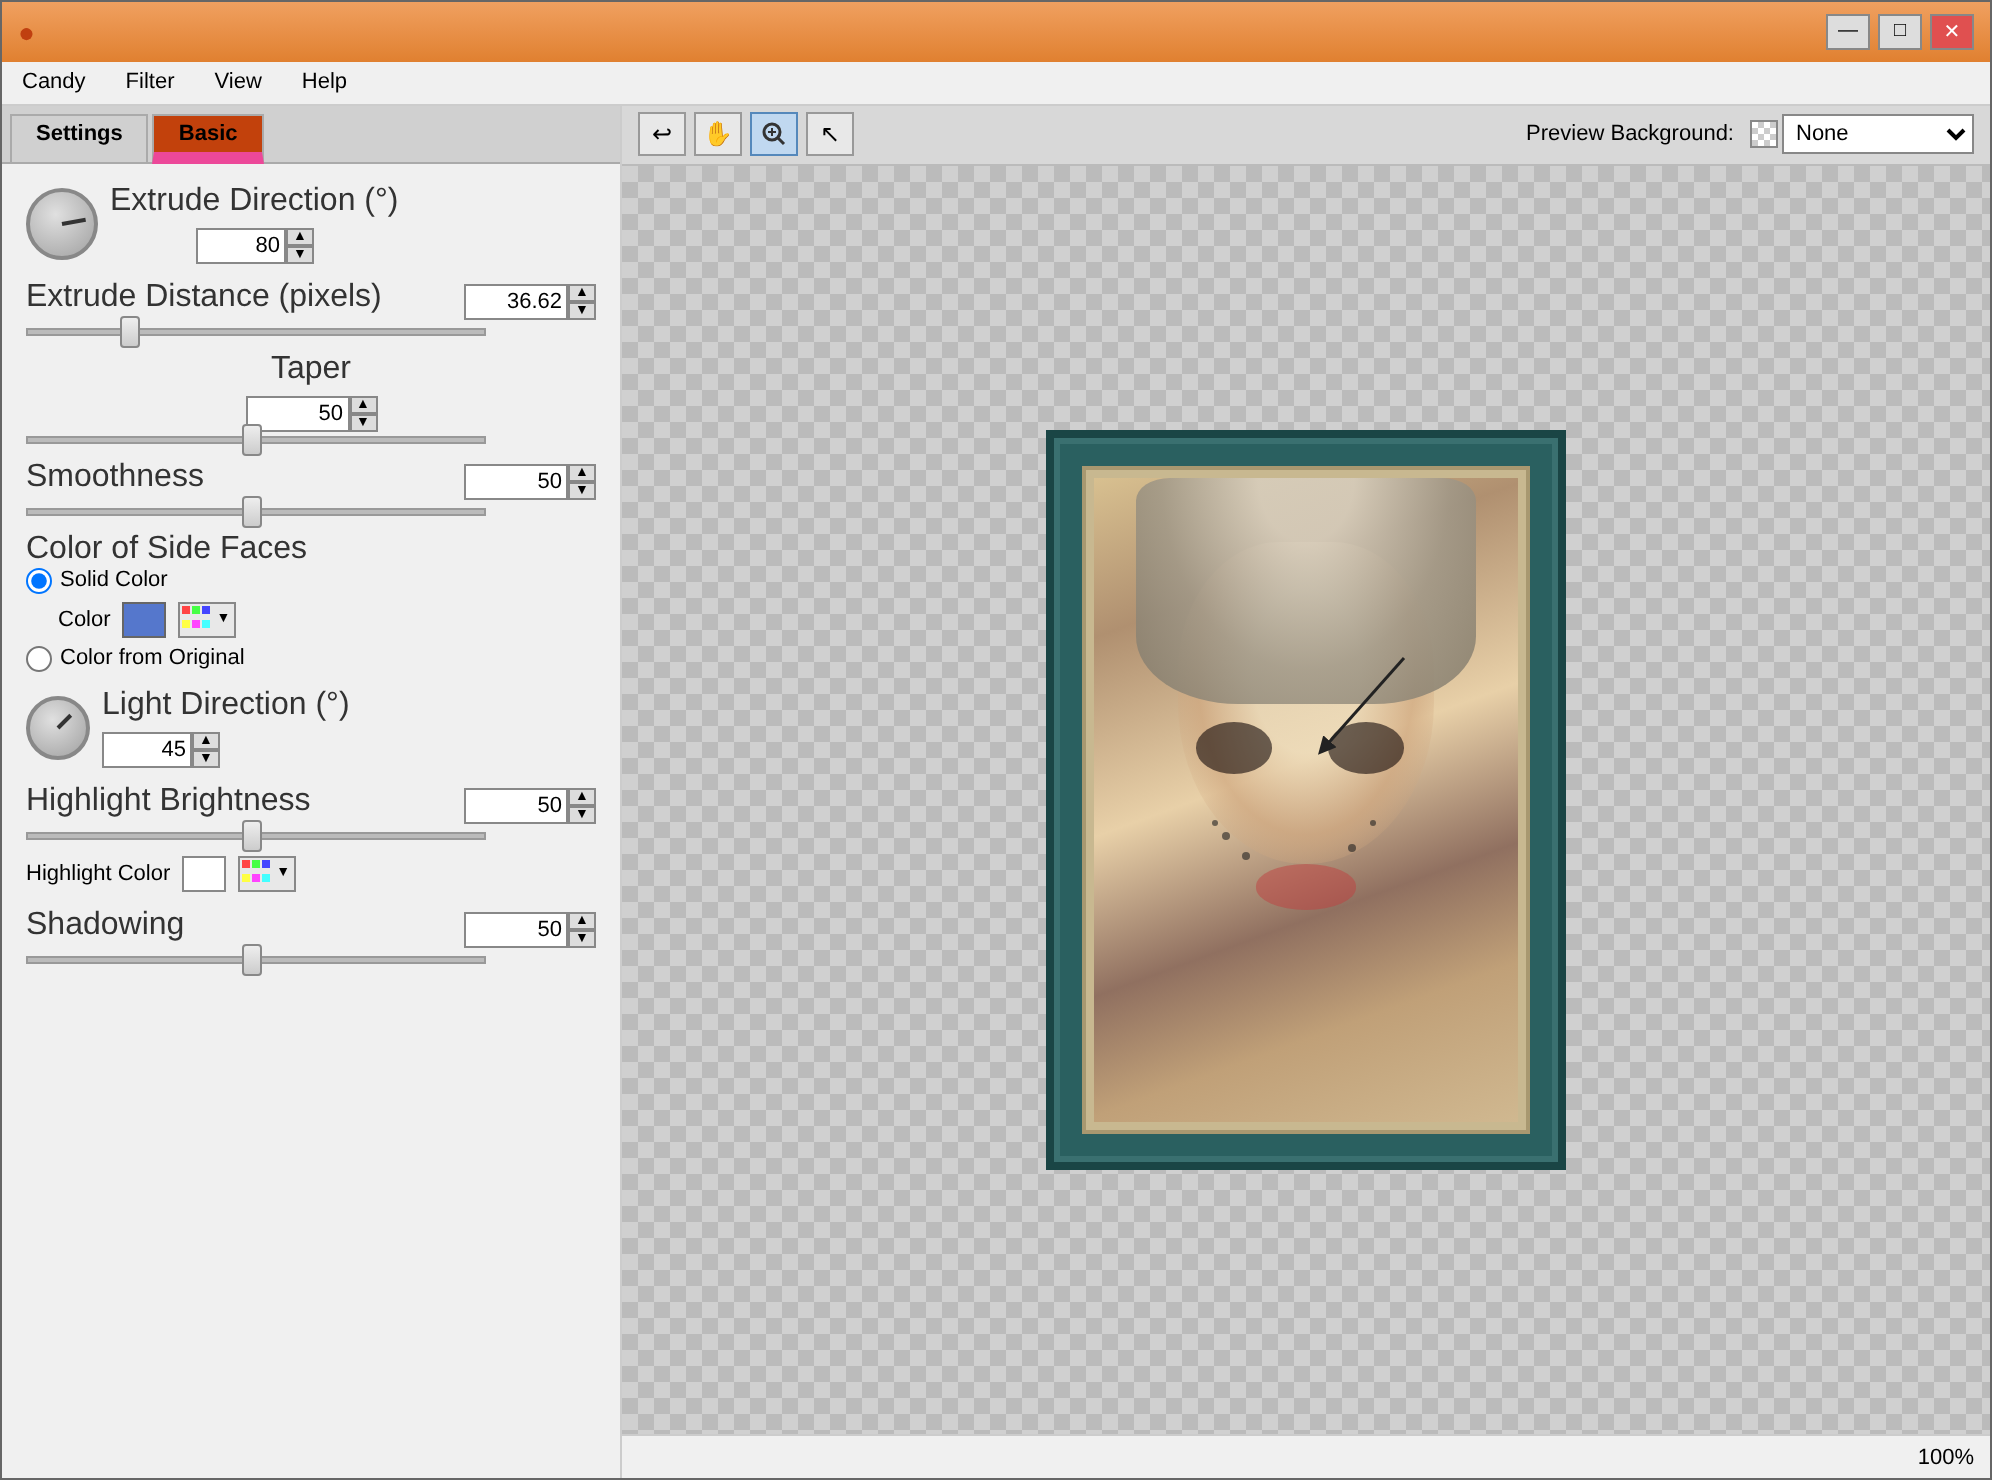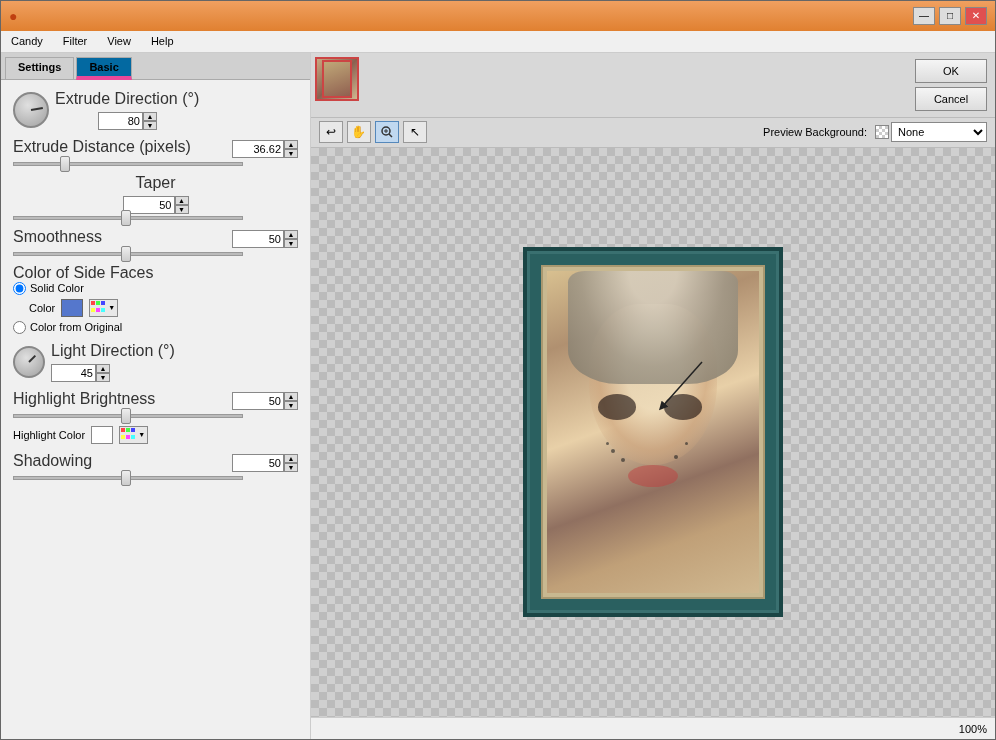--- a/index.html
+++ b/index.html
@@ -77,22 +77,22 @@
       padding: 3px 12px;
       background: #d0d0d0;
       border: 1px solid #aaa;
       border-bottom: none;
       cursor: pointer;
       font-size: 11px;
       margin-right: 2px;
       font-weight: bold;
     }
     .tab.active {
-      background: #0369a1;
-      border-bottom: 4px solid #ec4899;
+      background: #c2410c;
+      border-bottom: 6px solid #ec4899;
       margin-bottom: -1px;
     }
 
     
     .panel-content {
       padding: 10px 12px;
       flex: 1;
     }
     .section-label { font-size: 16px; color: #333; margin-bottom: 4px; }
 
@@ -461,35 +461,20 @@
           <div class="full-slider">
             <div class="full-slider-thumb" style="left:47%;"></div>
           </div>
         </div>
 
       </div>
     </div>
 
     <div class="right-col" style="flex:1; display:flex; flex-direction:column; position:relative;">
 
-      <div style="display:flex; align-items:stretch; background:#d8d8d8; border-bottom:1px solid #bbb;">
-
-        <div class="thumbnail-bar" style="flex:1; border-bottom:none;">
-          <div class="thumbnail">
-            <div style="width:100%;height:100%;background:linear-gradient(135deg,#c8a880,#8a6050,#d0b890); display:flex;align-items:center;justify-content:center;">
-              <div style="width:30px;height:38px;border:2px solid #cc4444;background:linear-gradient(160deg,#c0a878,#906050);"></div>
-            </div>
-          </div>
-        </div>
-
-        <div style="display:flex; flex-direction:column; gap:4px; padding:6px 8px; background:#d8d8d8;">
-          <button class="action-btn">OK</button>
-          <button class="action-btn">Cancel</button>
-        </div>
-      </div>
 
       <div class="toolbar">
         <div class="tool-btn">↩</div>
         <div class="tool-btn">✋</div>
         <div class="tool-btn active">
           <svg width="12" height="12">
             <circle cx="5" cy="5" r="4" fill="none" stroke="#333" stroke-width="1.5"></circle>
             <line x1="8" y1="8" x2="11" y2="11" stroke="#333" stroke-width="1.5"></line>
             <line x1="5" y1="3" x2="5" y2="7" stroke="#333" stroke-width="1"></line>
             <line x1="3" y1="5" x2="7" y2="5" stroke="#333" stroke-width="1"></line>

